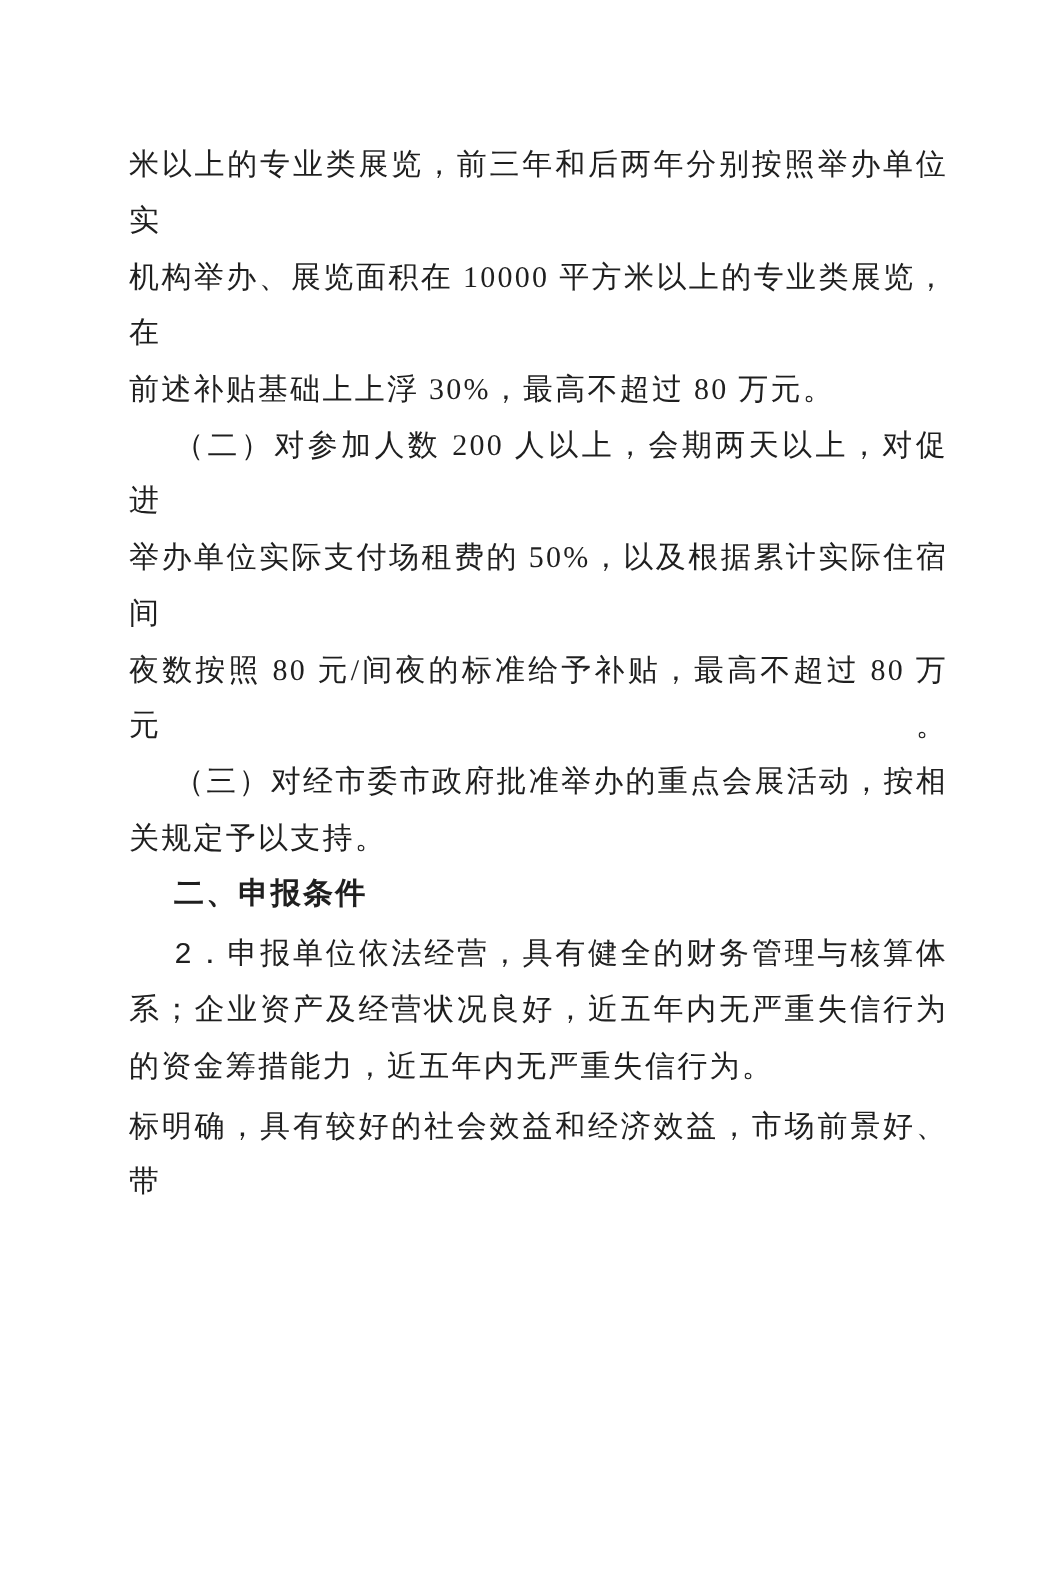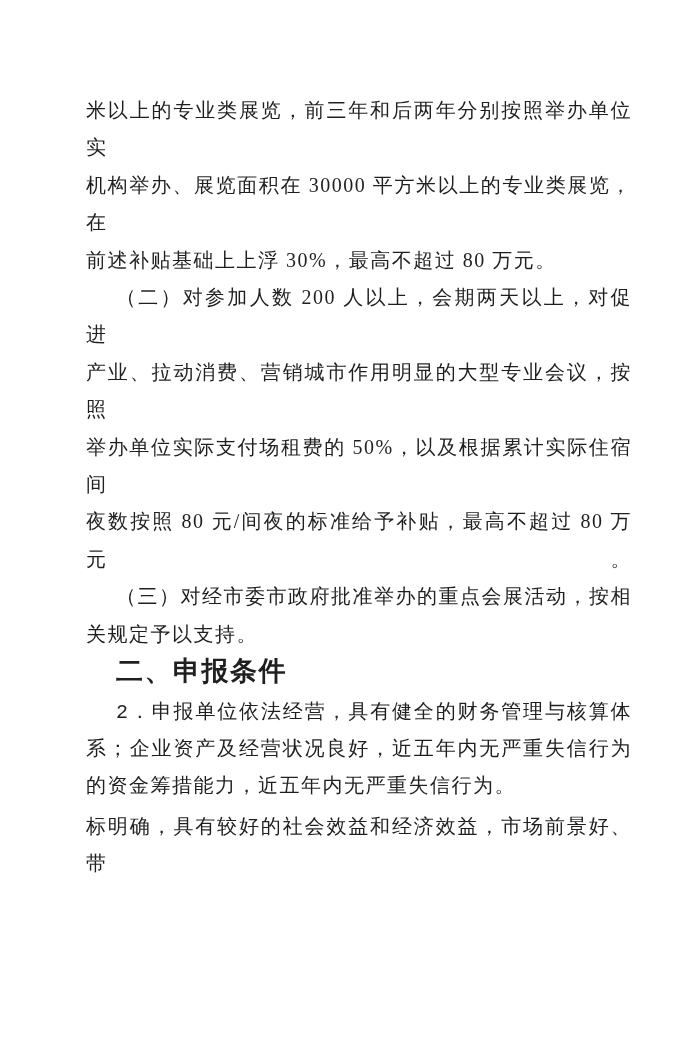--- a/index.html
+++ b/index.html
@@ -37,40 +37,39 @@
   .ln {
     text-align: justify;
     text-justify: inter-character;
   }
   .ln.j    { text-align-last: justify; }
   .ln.last { text-align-last: left; }
   .indent  { text-indent: 30px; }
   .heading {
     font-family: "Liberation Sans", "DejaVu Sans", sans-serif;
     font-weight: 700;
-    font-size: 27px;
+    font-size: 20px;
     text-indent: 30px;
     text-align: left;
   }
 </style>
 </head>
 <body>
 
 <div class="page">
   <div class="doc">
 
     <div class="para">
       <div class="ln j">米以上的专业类展览，前三年和后两年分别按照举办单位实</div>
-      <div class="ln j">机构举办、展览面积在 30000 平方米以上的专业类展览，在</div>
+      <div class="ln j">机构举办、展览面积在 10000 平方米以上的专业类展览，在</div>
       <div class="ln last">前述补贴基础上上浮 30%，最高不超过 80 万元。</div>
     </div>
 
     <div class="para">
       <div class="ln j indent">（二）对参加人数 200 人以上，会期两天以上，对促进</div>
-      <div class="ln j">产业、拉动消费、营销城市作用明显的大型专业会议，按照</div>
       <div class="ln j">举办单位实际支付场租费的 50%，以及根据累计实际住宿间</div>
       <div class="ln j">夜数按照 80 元/间夜的标准给予补贴，最高不超过 80 万元。</div>
     </div>
 
     <div class="para">
       <div class="ln j indent">（三）对经市委市政府批准举办的重点会展活动，按相</div>
       <div class="ln last">关规定予以支持。</div>
     </div>
 
     <div class="heading">二、申报条件</div>

